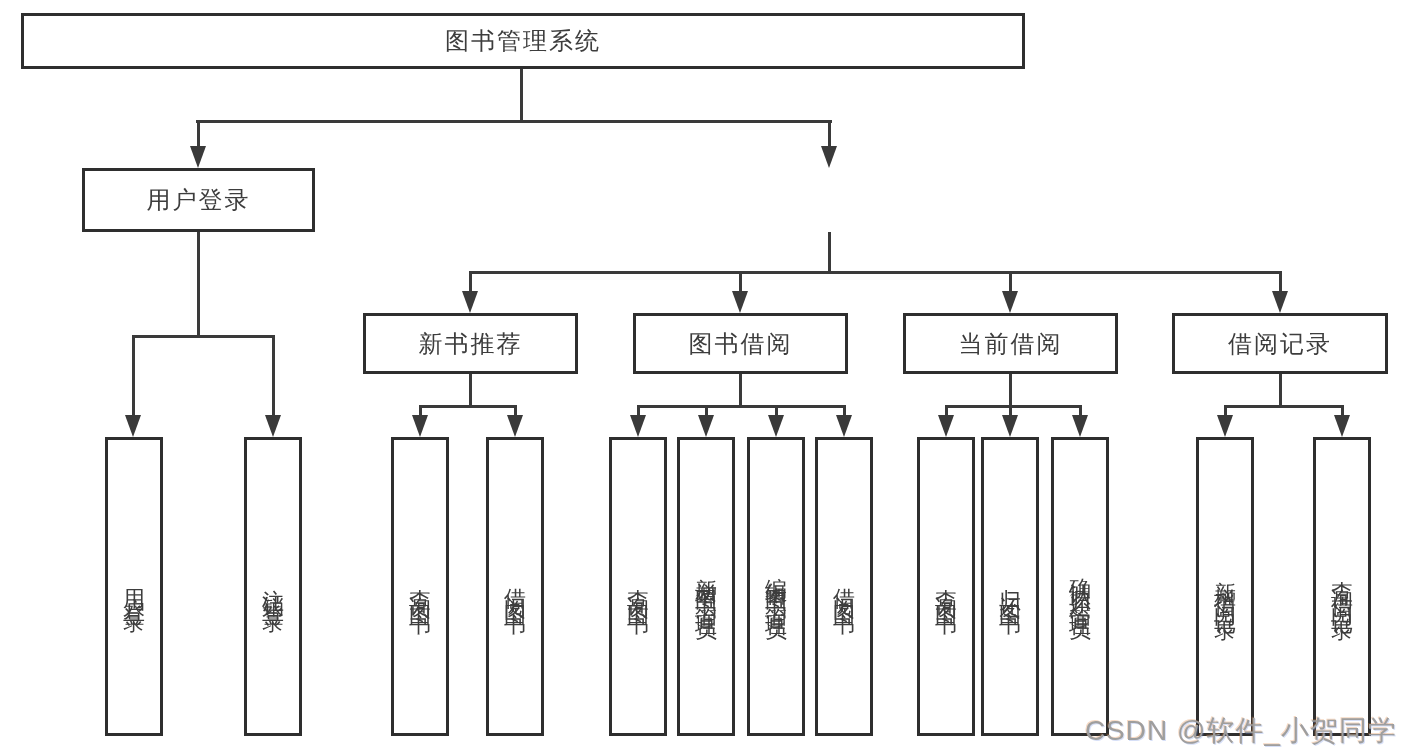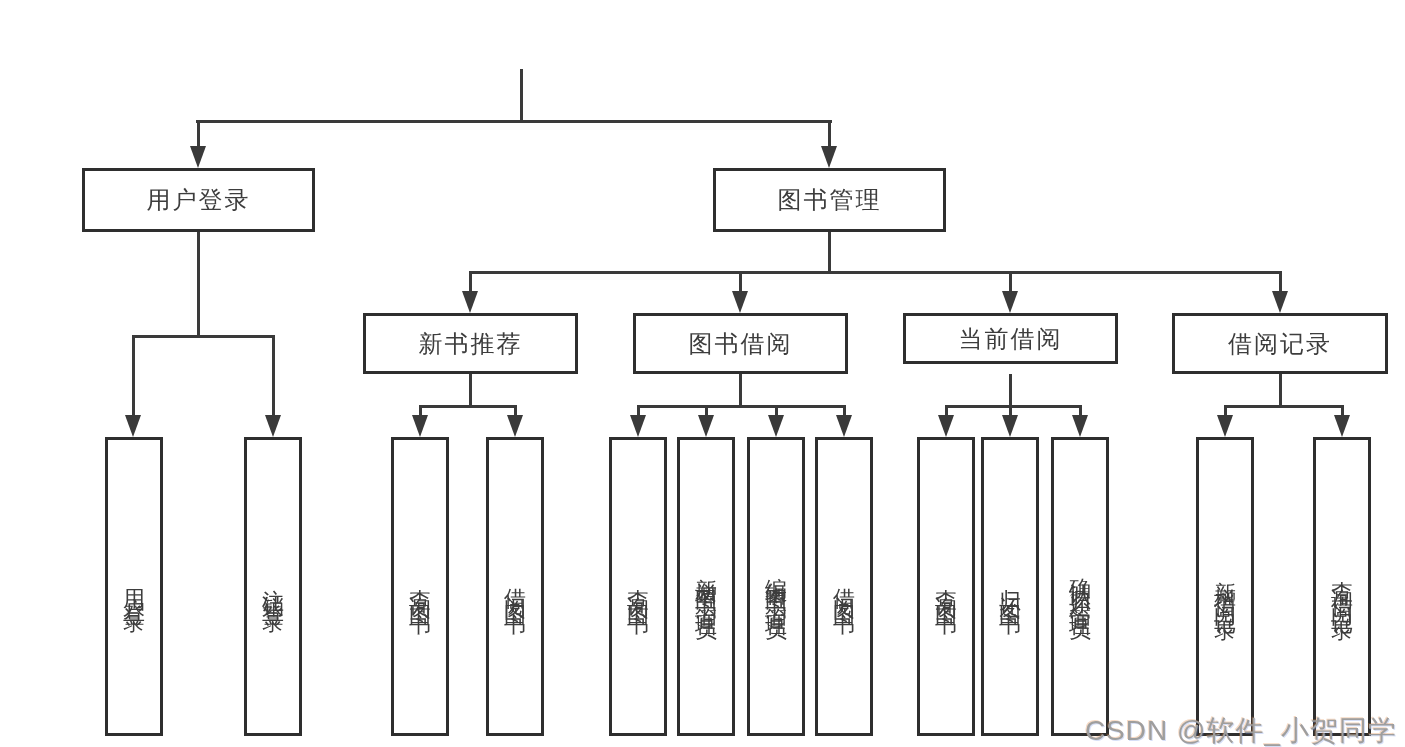--- a/index.html
+++ b/index.html
@@ -36,33 +36,33 @@
     position:absolute; top:712px; right:8px;
     font-size:28px; color:#9e9e9e; letter-spacing:1px;
     text-shadow:-1px -1px 0 rgba(222,130,60,0.30), 1px 1px 0 rgba(120,150,230,0.30);
   }
 </style>
 </head>
 <body>
 
 <div id="canvas">
 
+  <div class="node" style="left:21px;top:13px;width:1004px;height:56px">
+    <span>图书管理系统</span>
+  </div>
 
   <div class="vline" style="left:520px;top:69px;height:51px"></div>
   <div class="hline" style="left:196px;top:120px;width:636px"></div>
   <div class="vline" style="left:197px;top:120px;height:26px"></div>
   <div class="arrow" style="left:190px;top:146px"></div>
   <div class="vline" style="left:828px;top:120px;height:26px"></div>
   <div class="arrow" style="left:821px;top:146px"></div>
 
   <div class="node" style="left:82px;top:168px;width:233px;height:64px">
     <span>用户登录</span>
-  </div>
-  <div class="node" style="left:713px;top:168px;width:233px;height:64px">
-    <span>图书管理</span>
   </div>
 
   <div class="vline" style="left:197px;top:232px;height:103px"></div>
   <div class="hline" style="left:132px;top:335px;width:143px"></div>
   <div class="vline" style="left:132px;top:335px;height:80px"></div>
   <div class="arrow" style="left:125px;top:415px"></div>
   <div class="vline" style="left:272px;top:335px;height:80px"></div>
   <div class="arrow" style="left:265px;top:415px"></div>
 
   <div class="vline" style="left:828px;top:232px;height:39px"></div>
@@ -75,21 +75,21 @@
   <div class="arrow" style="left:1002px;top:291px"></div>
   <div class="vline" style="left:1279px;top:271px;height:20px"></div>
   <div class="arrow" style="left:1272px;top:291px"></div>
 
   <div class="node" style="left:633px;top:313px;width:215px;height:61px">
     <span>图书借阅</span>
   </div>
   <div class="node" style="left:363px;top:313px;width:215px;height:61px">
     <span>新书推荐</span>
   </div>
-  <div class="node" style="left:903px;top:313px;width:215px;height:51px">
+  <div class="node" style="left:903px;top:313px;width:215px;height:61px">
     <span>当前借阅</span>
   </div>
   <div class="node" style="left:1172px;top:313px;width:216px;height:61px">
     <span>借阅记录</span>
   </div>
 
   <div class="vline" style="left:469px;top:374px;height:31px"></div>
   <div class="hline" style="left:419px;top:405px;width:98px"></div>
   <div class="vline" style="left:419px;top:405px;height:10px"></div>
   <div class="arrow" style="left:412px;top:415px"></div>

